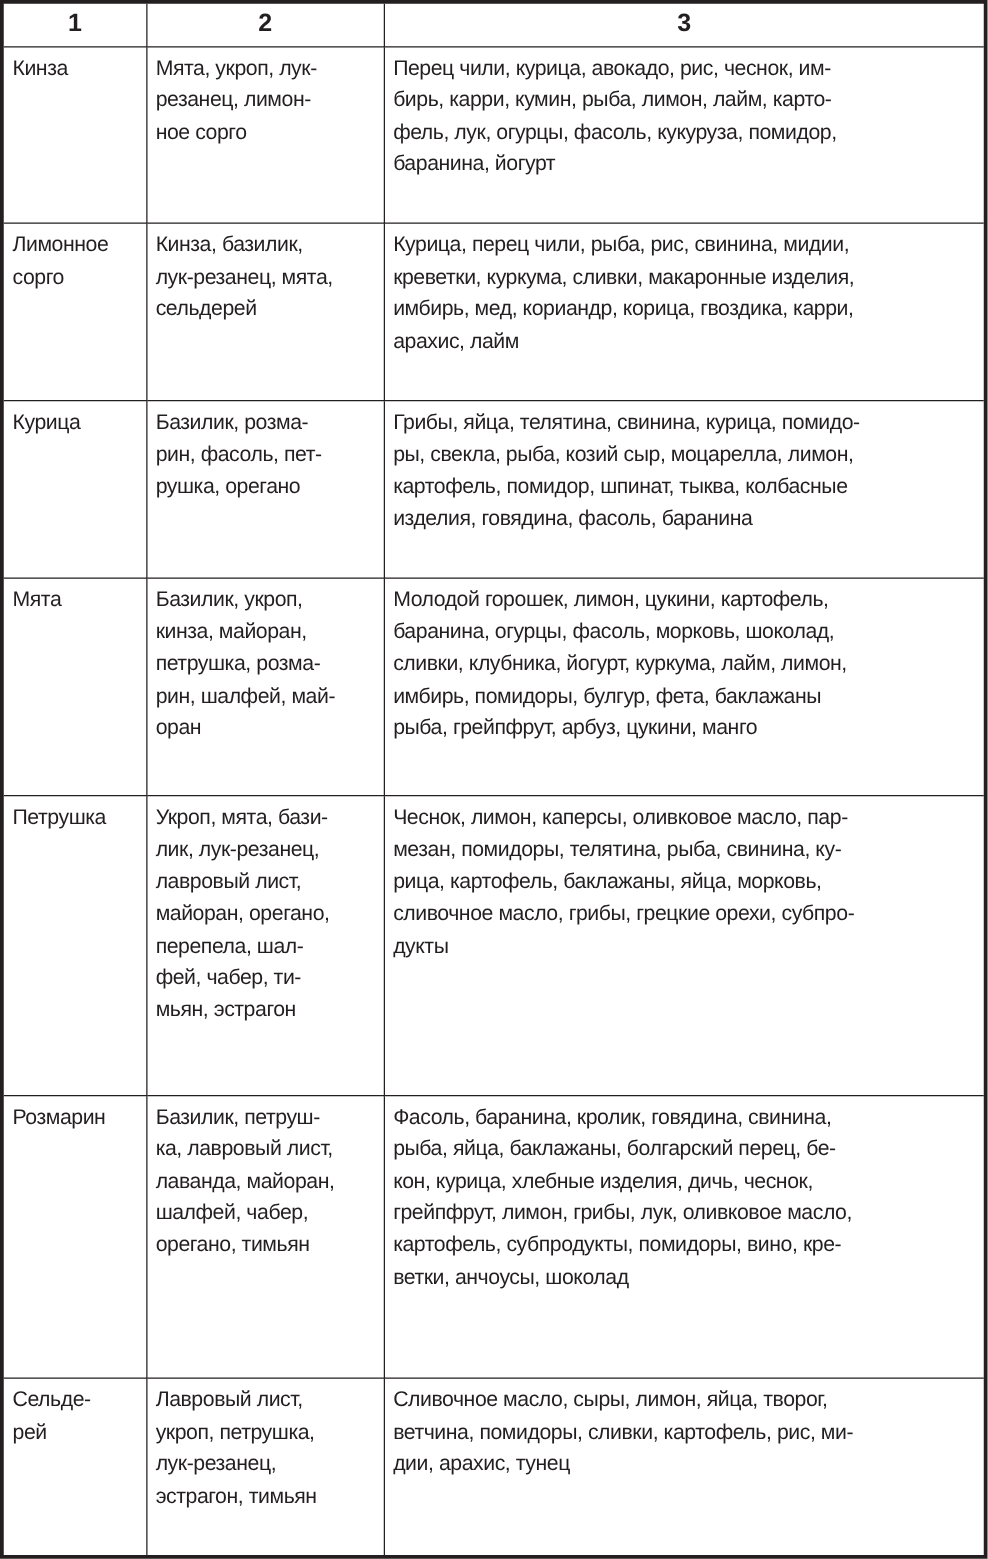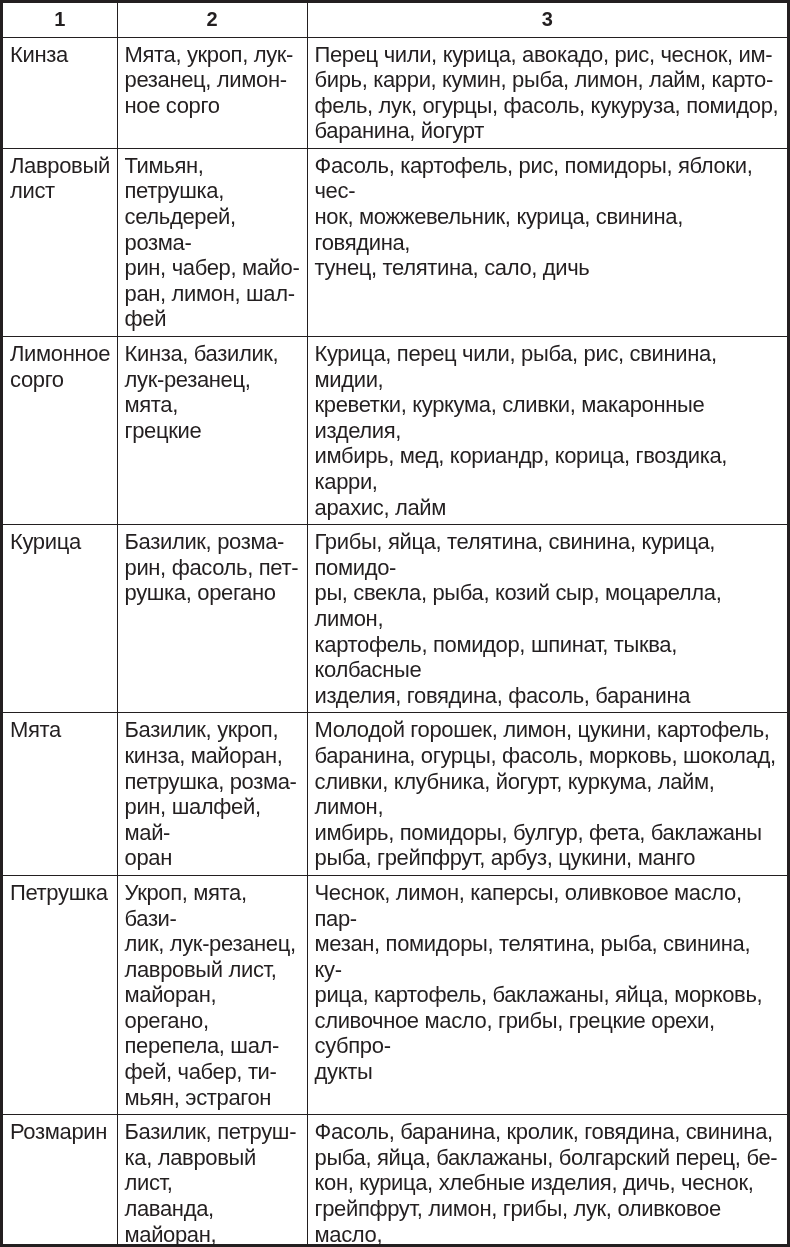--- a/index.html
+++ b/index.html
@@ -30,21 +30,21 @@
     border-collapse: collapse;
     table-layout: fixed;
   }
   col.c1 { width: 114px; }
   col.c2 { width: 190px; }
   col.c3 { width: auto; }
   th, td {
     border: 1.6px solid #231f20;
     vertical-align: top;
     text-align: left;
-    font-size: 22px;
+    font-size: 17px;
     line-height: 25.6px;
     padding: 4px 6px 4px 7px;
     letter-spacing: -0.35px;
     font-weight: normal;
     white-space: pre-line;
   }
   tr:first-child th { border-top: none; }
   tr th:first-child, tr td:first-child { border-left: none; }
   tr th:last-child, tr td:last-child { border-right: none; }
   tr:last-child td { border-bottom: none; }
@@ -89,38 +89,26 @@
       <tr class="r1">
         <td>Кинза</td>
         <td>Мята, укроп, лук-
 резанец, лимон-
 ное сорго</td>
         <td>Перец чили, курица, авокадо, рис, чеснок, им-
 бирь, карри, кумин, рыба, лимон, лайм, карто-
 фель, лук, огурцы, фасоль, кукуруза, помидор,
 баранина, йогурт</td>
       </tr>
-      <tr class="r3">
-        <td>Лавровый
-лист</td>
-        <td>Тимьян, петрушка,
-сельдерей, розма-
-рин, чабер, майо-
-ран, лимон, шал-
-фей</td>
-        <td>Фасоль, картофель, рис, помидоры, яблоки, чес-
-нок, можжевельник, курица, свинина, говядина,
-тунец, телятина, сало, дичь</td>
-      </tr>
       <tr class="r4">
         <td>Лимонное
 сорго</td>
         <td>Кинза, базилик,
 лук-резанец, мята,
-грецкие</td>
+сельдерей</td>
         <td>Курица, перец чили, рыба, рис, свинина, мидии,
 креветки, куркума, сливки, макаронные изделия,
 имбирь, мед, кориандр, корица, гвоздика, карри,
 арахис, лайм</td>
       </tr>
       <tr class="r5">
         <td>Курица</td>
         <td>Базилик, розма-
 рин, фасоль, пет-
 рушка, орегано</td>

